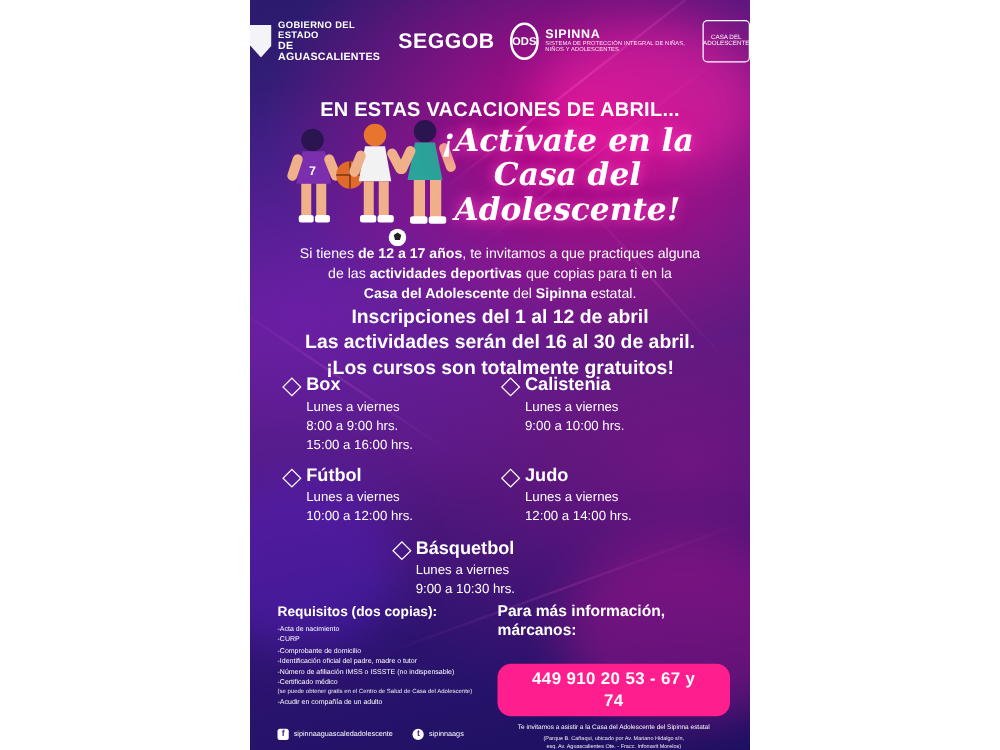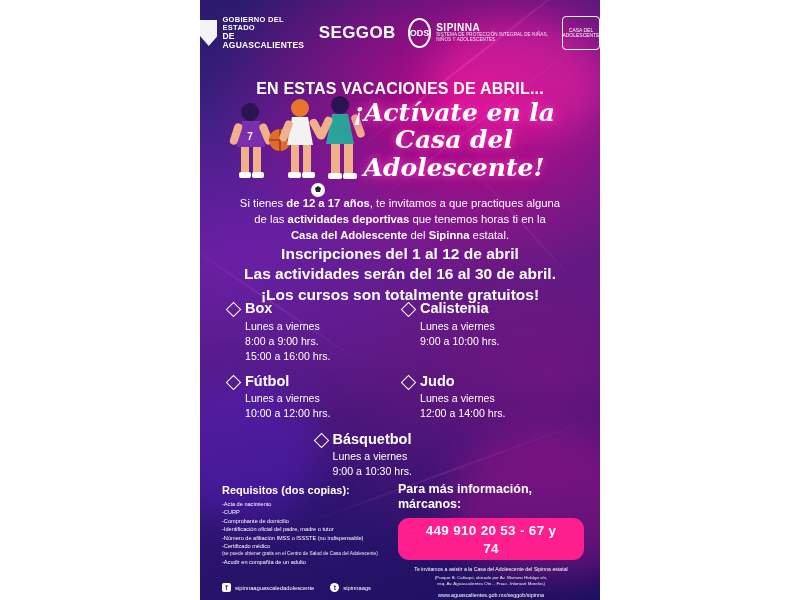--- a/index.html
+++ b/index.html
@@ -73,21 +73,21 @@
 
   .footer{position:absolute;left:0;bottom:0;width:400px;height:124px;}
   .req{position:absolute;left:22px;top:8px;width:180px;}
   .req h4{margin:0 0 4px 0;font-size:11px;font-weight:bold;}
   .req ul{margin:0;padding:0;list-style:none;}
   .req li{font-size:5.6px;line-height:1.5;}
   .req li .sub{font-size:4.8px;opacity:.92;display:block;}
 
   .info{position:absolute;right:16px;top:6px;width:186px;text-align:center;}
   .info h4{margin:0;font-size:12.5px;font-weight:bold;line-height:1.22;text-align:left;}
-  .phone-wrap{margin-top:5px;display:inline-block;background:#ff1e8e;border-radius:11px;padding:3px 23px;}
+  .phone-wrap{margin-top:18px;display:inline-block;background:#ff1e8e;border-radius:11px;padding:3px 23px;}
   .phone{font-size:13.5px;font-weight:bold;letter-spacing:.3px;}
   .note{margin-top:5px;font-size:5.2px;line-height:1.6;}
   .hours{font-size:9px;font-weight:bold;margin-top:2px;}
   .hours .big{font-size:11px;}
   .addr{font-size:4.4px;line-height:1.5;margin-top:2px;opacity:.92;}
   .site{font-size:5.4px;margin-top:4px;}
 
   .socials{position:absolute;left:22px;bottom:8px;display:flex;gap:16px;align-items:center;}
   .soc{display:flex;align-items:center;gap:4px;font-size:5.8px;}
   .soc .ico{width:9px;height:9px;border-radius:2px;background:#fff;color:#4b1a7d;font-size:7px;line-height:9px;text-align:center;font-weight:bold;}
@@ -172,21 +172,21 @@
     <div class="script">
       <div class="r1">¡Actívate en la</div>
       <div class="r2">Casa del Adolescente!</div>
     </div>
 
     <div class="intro">
       <div>
         <span>Si tienes </span><b>de 12 a 17 años</b><span>, te invitamos a que practiques alguna</span>
       </div>
       <div>
-        <span>de las </span><b>actividades deportivas</b><span> que tenemos horas ti en la</span>
+        <span>de las </span><b>actividades deportivas</b><span> que copias para ti en la</span>
       </div>
       <div>
         <b>Casa del Adolescente</b><span> del </span><b>Sipinna</b><span> estatal.</span>
       </div>
     </div>
 
     <div class="dates">
       <div class="d1">Inscripciones del 1 al 12 de abril</div>
       <div class="d2">Las actividades serán del 16 al 30 de abril.</div>
       <div class="d3">¡Los cursos son totalmente gratuitos!</div>

